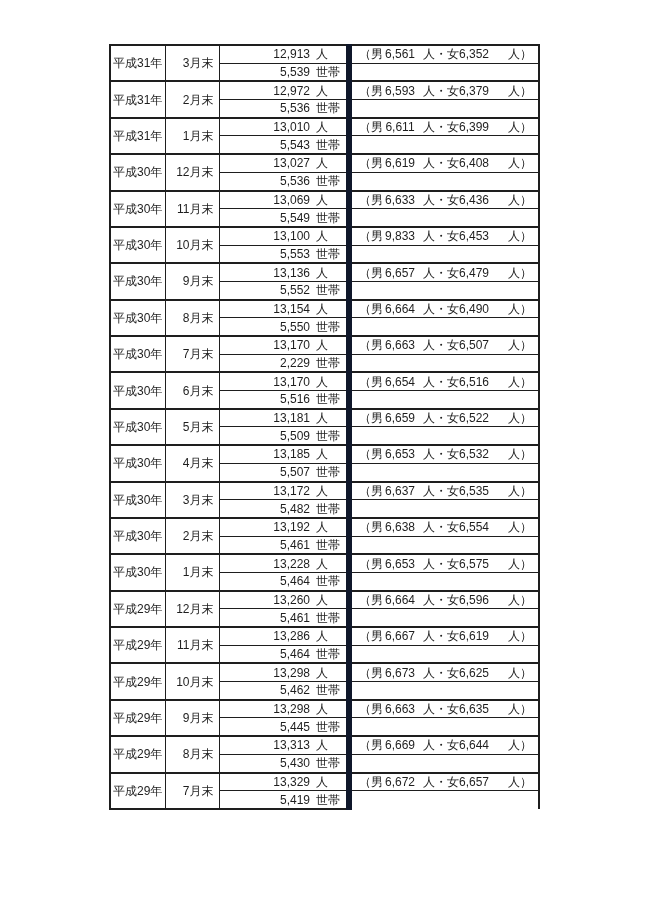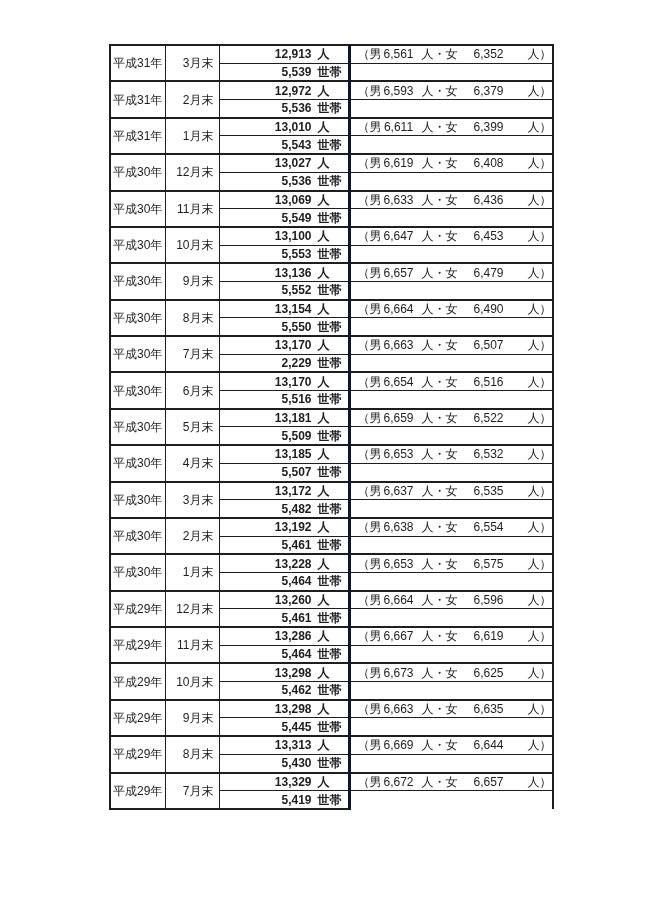--- a/index.html
+++ b/index.html
@@ -38,32 +38,32 @@
   tr.block-top td { border-top: 2px solid #1e1e1e; }   
   tr.block-sub td { border-top: 1px solid #1e1e1e; }   
   tr.block-top:first-child td { border-top: none; }    
 
   
   td.bottom-close { border-bottom: 2px solid #1e1e1e; }
 
   
   td.era    { border-right: 1px solid #1e1e1e; padding-left: 2px; text-align: left; }
   td.month  { border-right: 1px solid #1e1e1e; padding-right: 5px; text-align: right; }
-  td.count  { border-right: 3px solid #0f172a; text-align: right; padding-right: 0; font-weight: bold; }
+  td.count  { border-right: 6px solid #0f172a; text-align: right; padding-right: 0; }
   td.detail { padding-left: 7px; text-align: left; }
 
   .c-unit {
     display: inline-block;
     width: 30px;
     text-align: left;
     margin-left: 6px;
   }
 
   .g-num-m { display: inline-block; width: 34px; text-align: center; margin-right: 6px; }
-  .g-num-f { display: inline-block; width: 46px; text-align: right; margin-right: 24px; }
+  .g-num-f { display: inline-block; width: 46px; margin-right: 3px; }
 </style>
 </head>
 <body>
 
 <div class="page">
   <table class="pop-table">
     <colgroup>
       <col class="c-era">
         <col class="c-month">
         <col class="c-count">
@@ -155,21 +155,21 @@
     <td class="detail empty"></td>
   </tr>
 
   <tr class="block-top">
     <td class="era" rowspan="2">平成30年</td>
     <td class="month" rowspan="2">10月末</td>
     <td class="count">
       <span>13,100</span><span class="c-unit">人</span>
     </td>
     <td class="detail">
-      <span>（男</span><span class="g-num-m">6,647</span><span>人・女</span><span class="g-num-f">6,453</span><span>人）</span>
+      <span>（男</span><span class="g-num-m">9,833</span><span>人・女</span><span class="g-num-f">6,453</span><span>人）</span>
     </td>
   </tr>
   <tr class="block-sub">
     <td class="count">
       <span>5,553</span><span class="c-unit">世帯</span>
     </td>
     <td class="detail empty"></td>
   </tr>
 
   <tr class="block-top">

